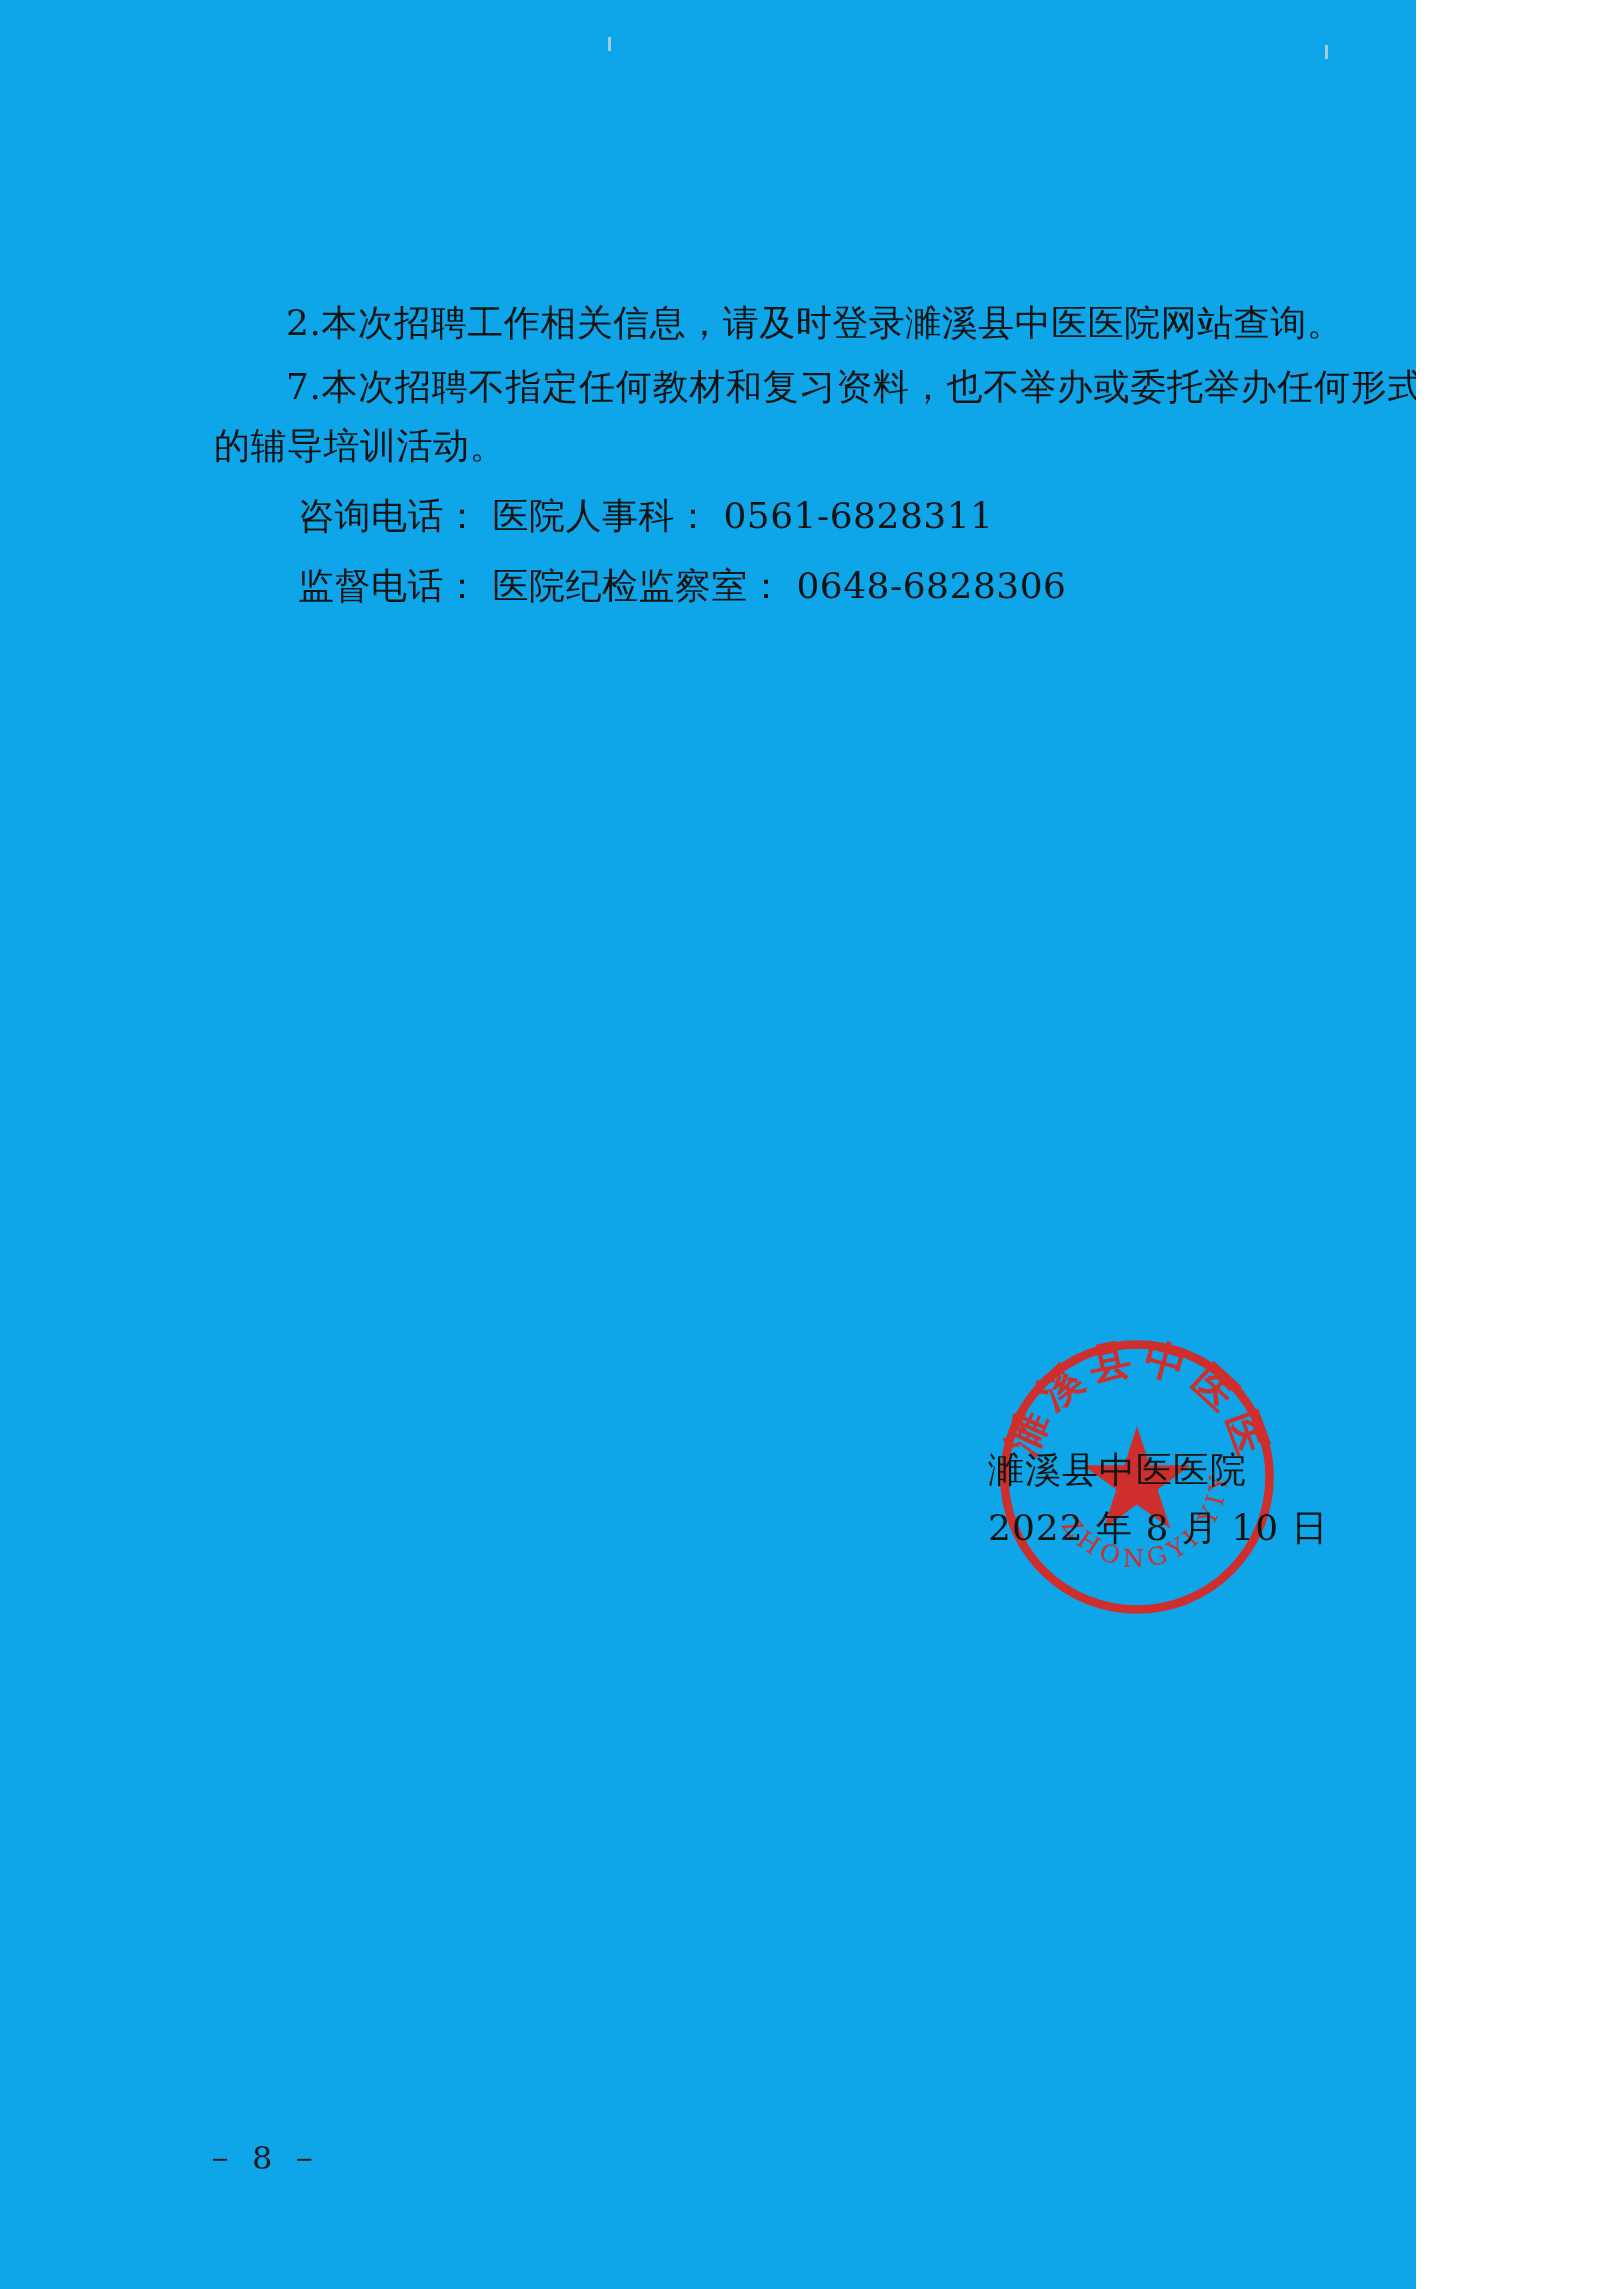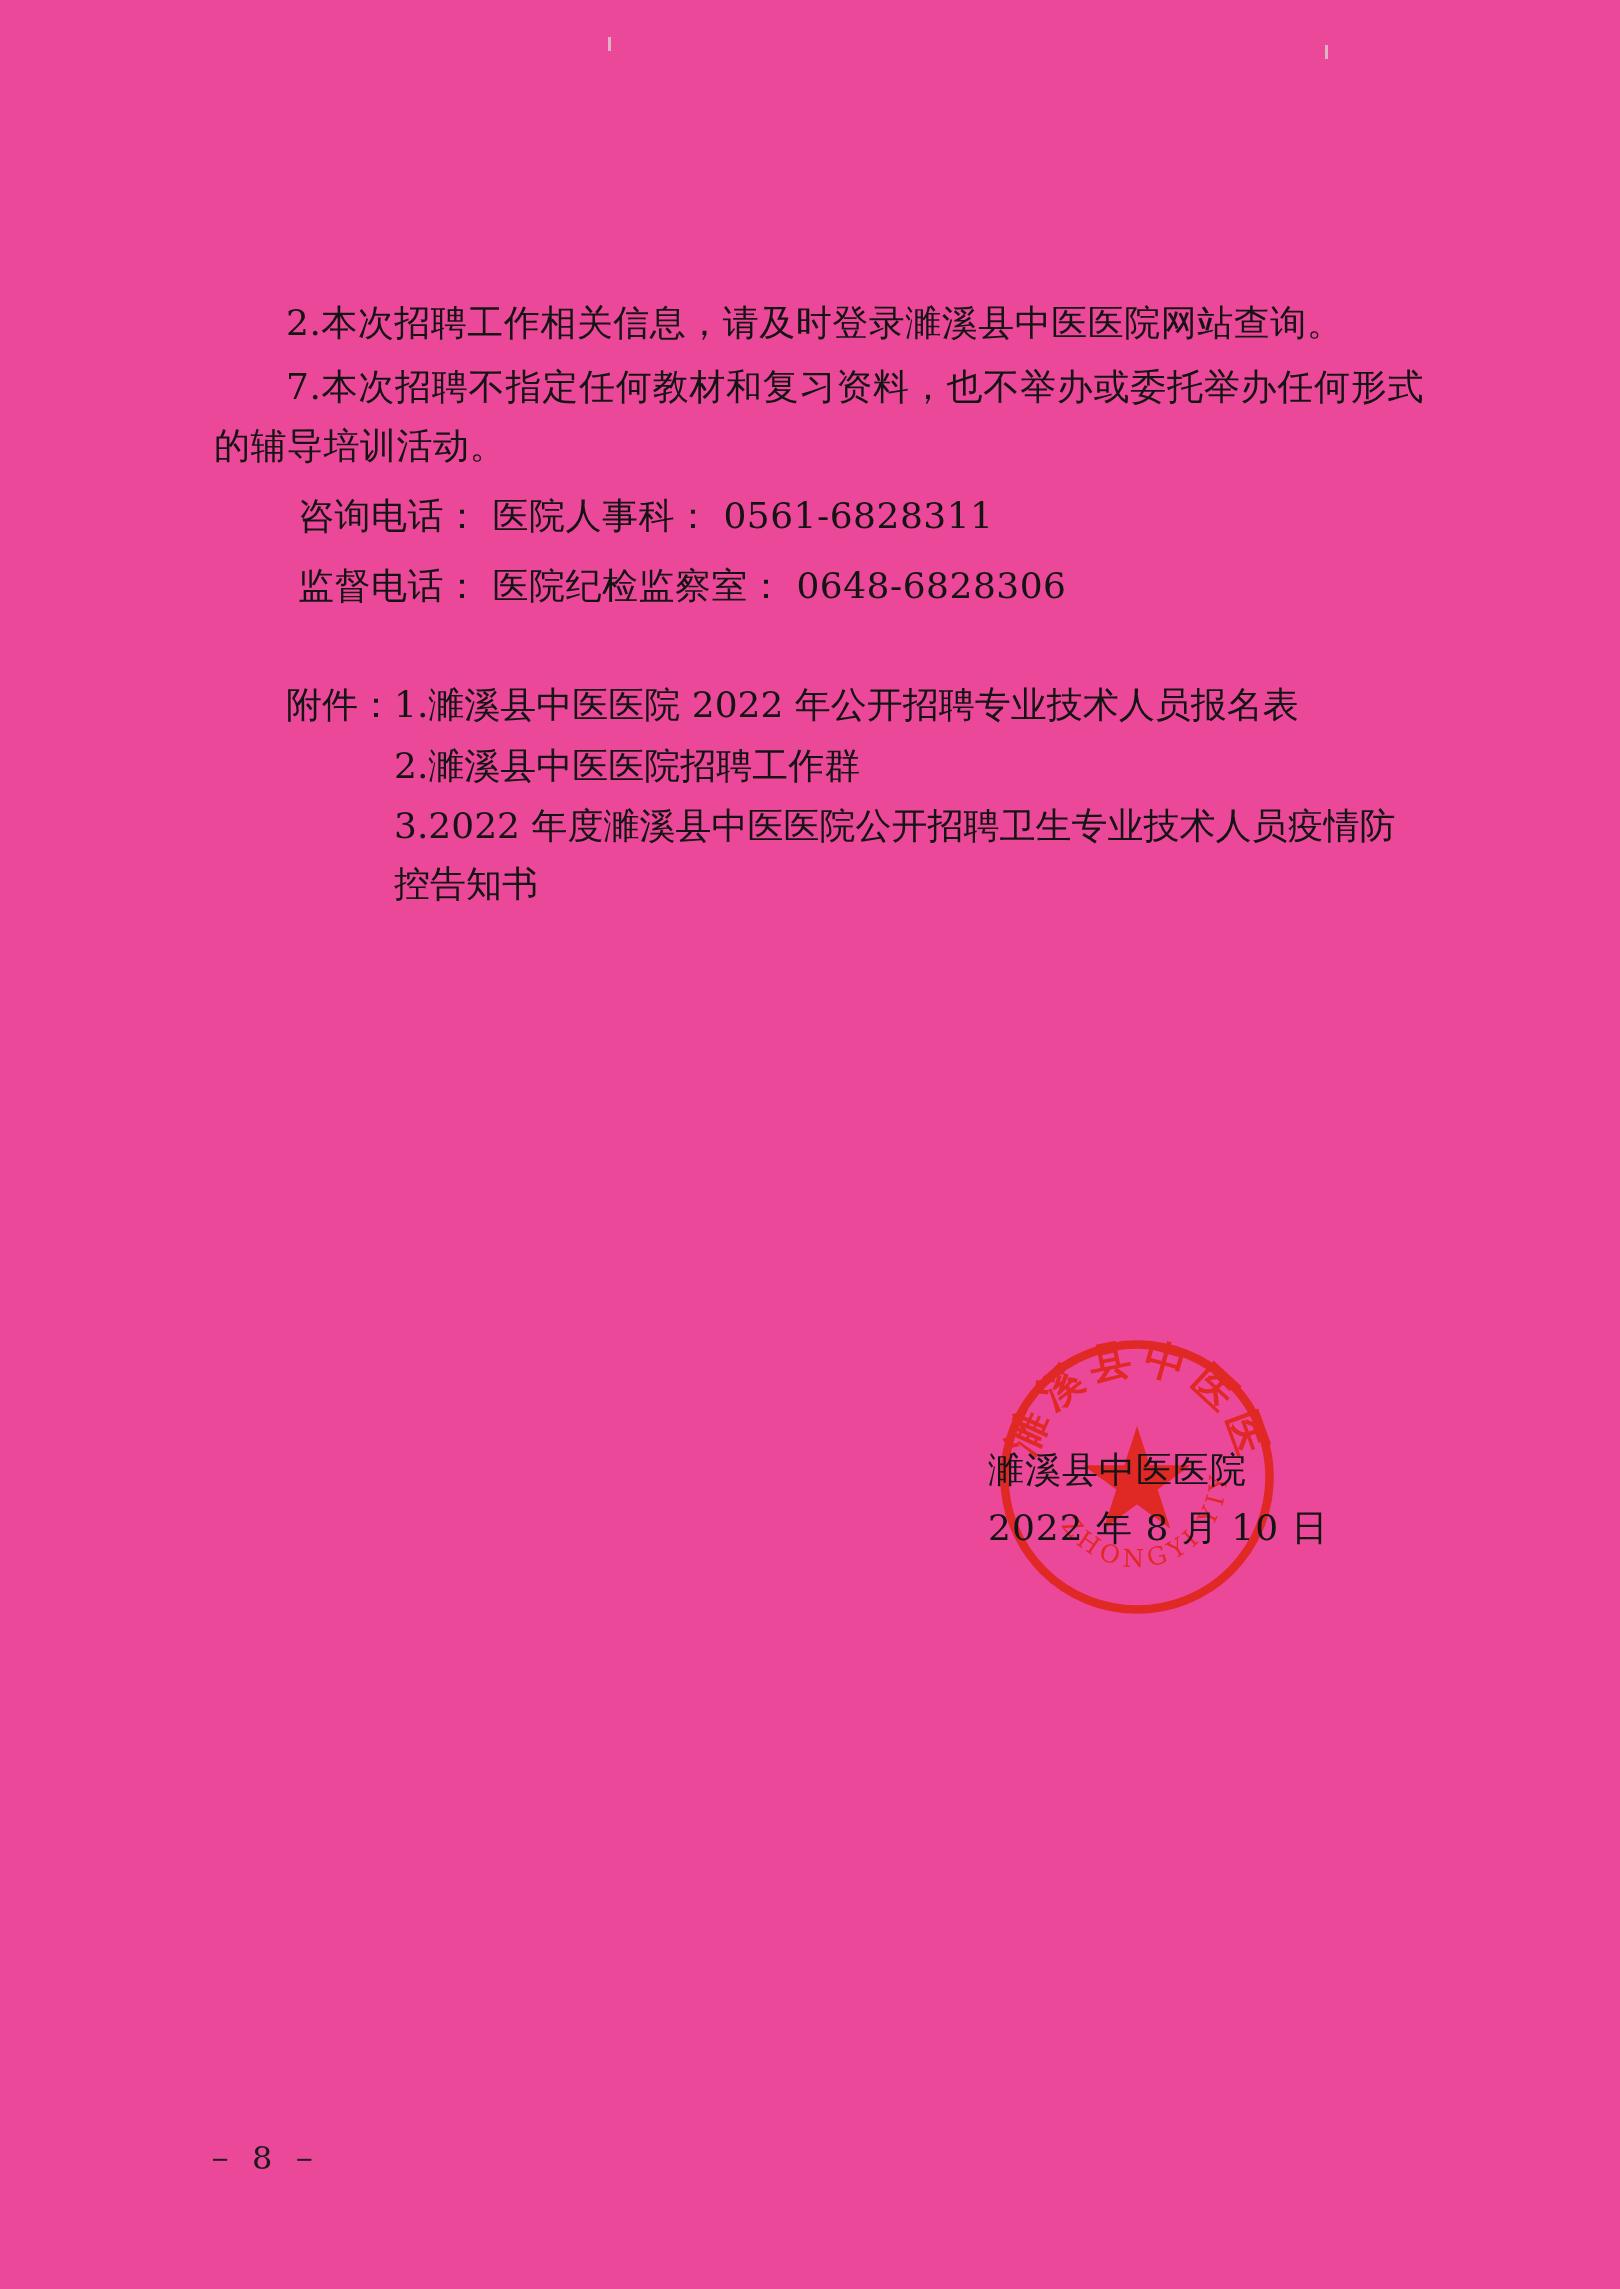--- a/index.html
+++ b/index.html
@@ -2,23 +2,23 @@
 <html lang="zh"><head>
 <meta charset="utf-8">
 <style>
   html, body {
     margin: 0;
     padding: 0;
     background: #ffffff;
   }
   .page {
     position: relative;
-    width: 1620px;
+    width: 1416px;
     height: 2290px;
-    background: #ec4899;
+    background: #0ea5e9;
     overflow: hidden;
     font-family: "DejaVu Serif", "Liberation Serif", serif;
     color: #141414;
   }
   
   .scan-mark {
     position: absolute;
     width: 2.9px;
     height: 13.7px;
     background: #d9d7d4;
@@ -121,30 +121,20 @@
   <div class="scan-mark right"></div>
 
   <div class="body-col">
 
     <p class="para indent">2.本次招聘工作相关信息，请及时登录濉溪县中医医院网站查询。</p>
     <p class="para indent">7.本次招聘不指定任何教材和复习资料，也不举办或委托举办任何形式的辅导培训活动。</p>
 
     <p class="phone-line">咨询电话： 医院人事科： 0561-6828311</p>
     <p class="phone-line">监督电话： 医院纪检监察室： 0648-6828306</p>
 
-    <div class="attach-block">
-      <div class="attach-row">
-        <span class="attach-label">附件：</span>
-        <div class="attach-items">
-          <p class="attach-item">1.濉溪县中医医院 2022 年公开招聘专业技术人员报名表</p>
-          <p class="attach-item">2.濉溪县中医医院招聘工作群</p>
-          <p class="attach-item">3.2022 年度濉溪县中医医院公开招聘卫生专业技术人员疫情防控告知书</p>
-        </div>
-      </div>
-    </div>
 
   </div>
 
   <svg class="seal" viewBox="0 0 300 300">
     <defs>
       <path id="arcpath" d="M 40,150 A 110,110 0 1 1 260,150" fill="none"></path>
       <path id="arcpath2" d="M 55,150 A 95,95 0 1 0 245,150" fill="none"></path>
     </defs>
     <circle cx="150" cy="150" r="140" fill="none" stroke="#e0261c" stroke-width="9"></circle>
     <text font-family="'DejaVu Serif','Liberation Serif',serif" font-size="44" font-weight="bold" fill="#e0261c" letter-spacing="8">

